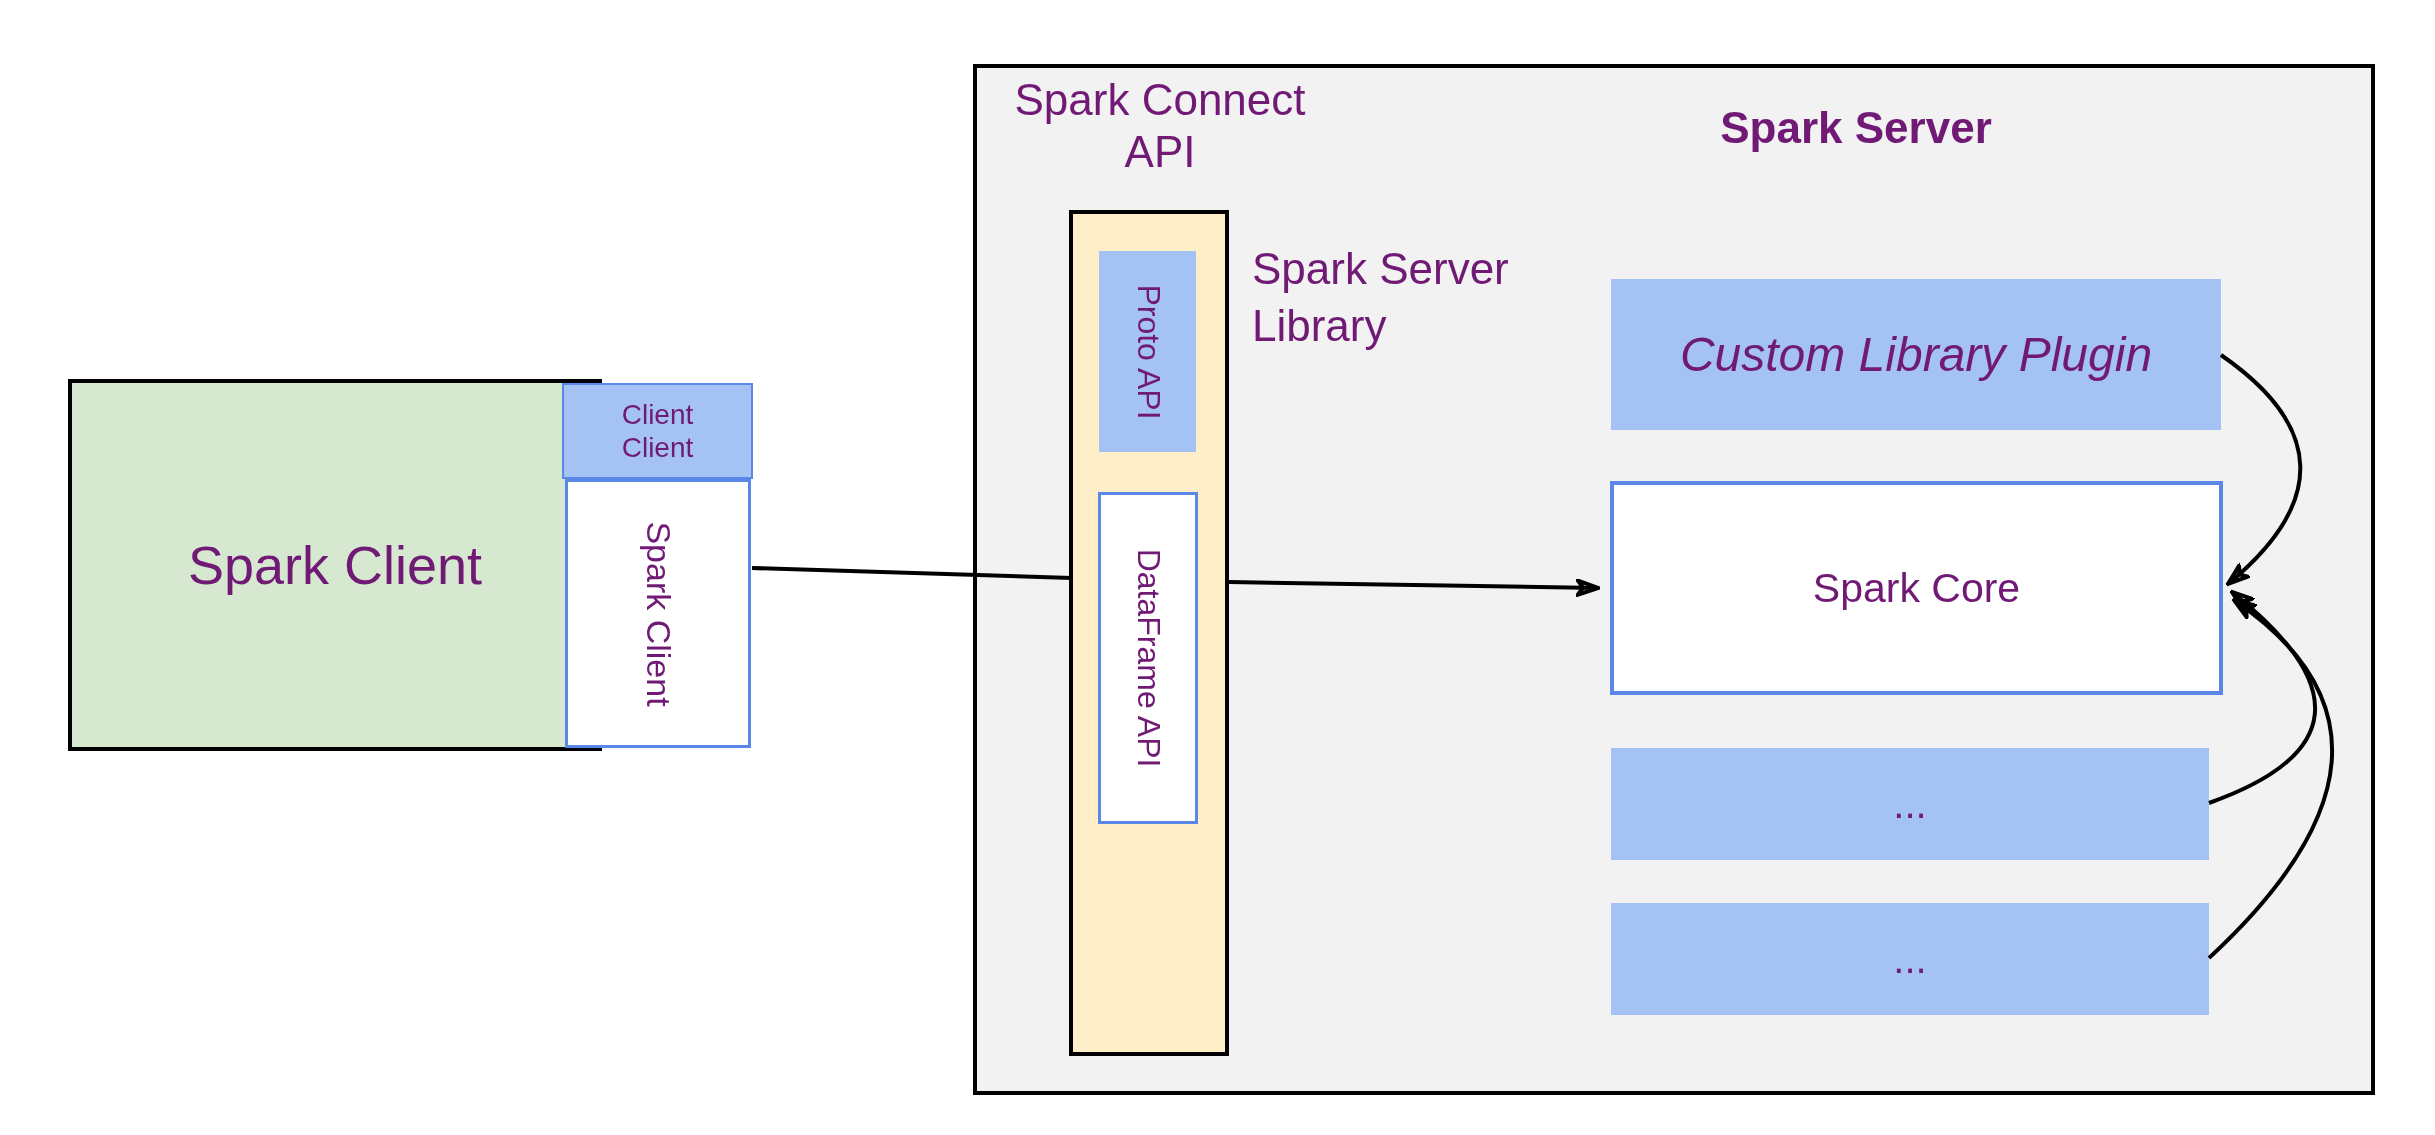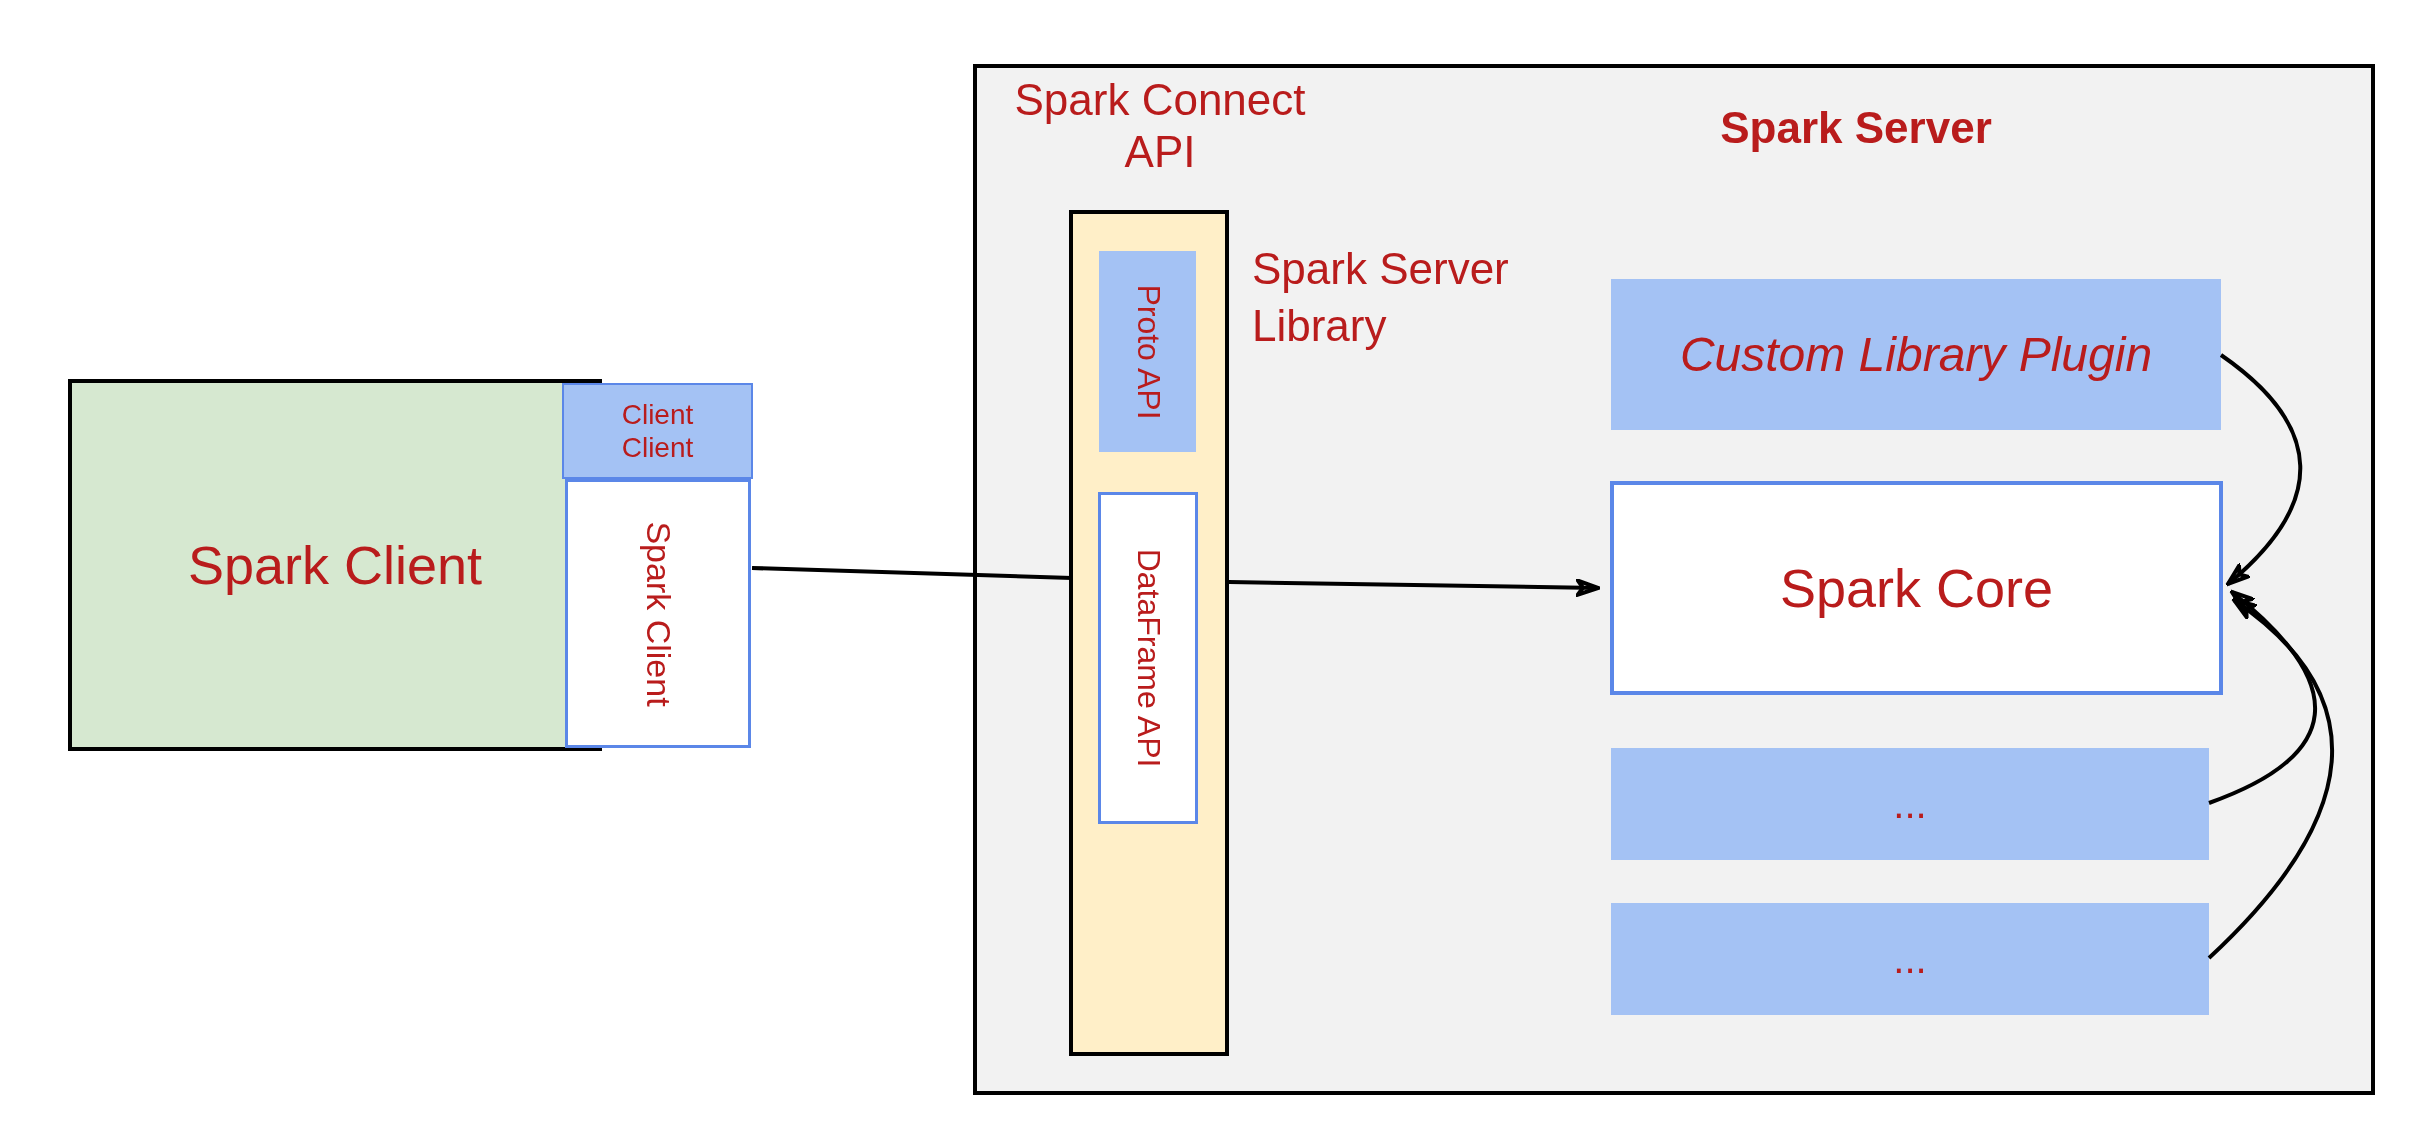--- a/index.html
+++ b/index.html
@@ -8,40 +8,40 @@
     --blue-border:#5b87e8;
     --yellow-fill:#ffefc8;
     --gray-fill:#f2f2f2;
     --line:#000000;
     --background:#ffffff;
   }
   html,body{margin:0;padding:0;background:var(--background);}
   .canvas{
     position:relative;width:2435px;height:1135px;overflow:hidden;
     background:var(--background);
-    font-family:"Liberation Sans",sans-serif;color:#b91c1c;
+    font-family:"Liberation Sans",sans-serif;color:#701a75;
   }
   .abs{position:absolute;box-sizing:border-box;}
   
   .gray-box{left:973px;top:64px;width:1402px;height:1031px;background:var(--gray-fill);border:4px solid var(--line);}
   .green-box{left:68px;top:379px;width:534px;height:372px;background:var(--green-fill);border:4px solid var(--line);
              display:flex;align-items:center;justify-content:center;text-align:center;
              font-size:54px;line-height:64px;}
   .yellow-box{left:1069px;top:210px;width:160px;height:846px;background:var(--yellow-fill);border:4px solid var(--line);}
   
   .client-package{left:562px;top:383px;width:191px;height:96px;background:var(--blue-fill);border:2px solid var(--blue-border);
                   display:flex;flex-direction:column;align-items:center;justify-content:center;
                   font-size:28px;line-height:33px;}
   .spark-client{left:565px;top:479px;width:186px;height:269px;background:#fff;border:3px solid var(--blue-border);}
   .proto-api{left:1099px;top:251px;width:97px;height:201px;background:var(--blue-fill);}
   .dataframe-api{left:1098px;top:492px;width:100px;height:332px;background:#fff;border:3px solid var(--blue-border);}
   .custom-plugin{left:1611px;top:279px;width:610px;height:151px;background:var(--blue-fill);
                  display:flex;align-items:center;justify-content:center;font-size:48px;font-style:italic;}
   .spark-core{left:1610px;top:481px;width:613px;height:214px;background:#fff;border:4px solid var(--blue-border);
-              display:flex;align-items:center;justify-content:center;font-size:54px;}
+              display:flex;align-items:center;justify-content:center;font-size:41px;}
   .dots-box{left:1611px;width:598px;height:112px;background:var(--blue-fill);
             display:flex;align-items:center;justify-content:center;font-size:40px;}
   .dots-1{top:748px;}
   .dots-2{top:903px;}
   
   .connect-api-title{left:980px;top:74px;width:360px;text-align:center;font-size:44px;line-height:52px;}
   .spark-server-title{left:1606px;top:102px;width:500px;text-align:center;font-size:44px;line-height:52px;font-weight:bold;}
   .server-library-label{left:1252px;top:240px;width:400px;text-align:left;font-size:44px;line-height:57px;}
   .vtext{position:absolute;left:50%;top:50%;transform:translate(-50%,-50%) rotate(90deg);white-space:nowrap;}
   .spark-client .vtext{font-size:34px;}

